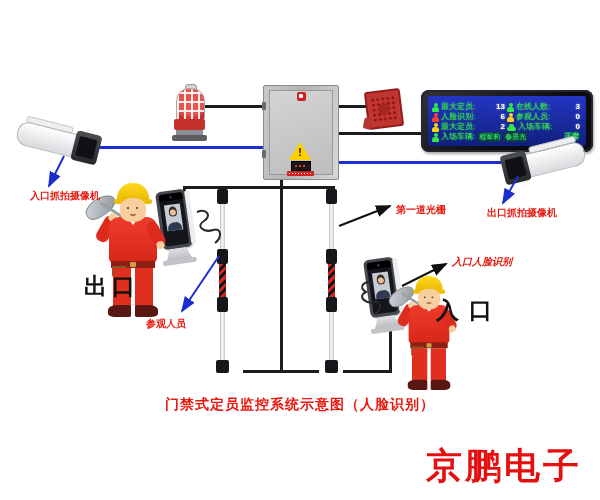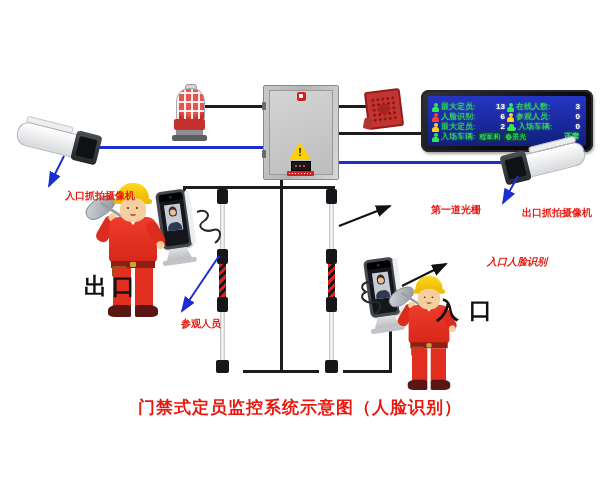--- a/index.html
+++ b/index.html
@@ -136,23 +136,23 @@
   .w-armR::after{content:"";position:absolute;left:1px;bottom:-2px;width:8px;height:8px;background:#f7cf9f;border-radius:50%;}
   .w-belt{position:absolute;left:18px;top:78px;width:44px;height:7px;background:#8e1f14;}
   .w-belt::after{content:"";position:absolute;left:19px;top:1px;width:6px;height:5px;background:#caa33b;border-radius:1px;}
   .w-pouch{position:absolute;left:19px;top:83px;width:15px;height:11px;background:#8a5a26;border-radius:2px;}
   .w-legL{position:absolute;left:20px;top:85px;width:18px;height:40px;background:#e02f1f;border-radius:0 0 3px 3px;}
   .w-legR{position:absolute;left:42px;top:85px;width:18px;height:40px;background:#e02f1f;border-radius:0 0 3px 3px;}
   .w-bootL{position:absolute;left:15px;top:122px;width:23px;height:12px;background:#591612;border-radius:40% 15% 10% 30%;}
   .w-bootR{position:absolute;left:42px;top:122px;width:23px;height:12px;background:#591612;border-radius:15% 40% 30% 10%;}
 
   
-  .lbl{position:absolute;font:bold 10px/1.2 "Liberation Sans","DejaVu Sans",sans-serif;color:#e8180f;white-space:nowrap;margin-left:35px;}
+  .lbl{position:absolute;font:bold 10px/1.2 "Liberation Sans","DejaVu Sans",sans-serif;color:#e8180f;white-space:nowrap;}
   .biglbl{position:absolute;font-weight:bold;font-size:23px;color:#111;letter-spacing:5px;white-space:nowrap;}
-  .caption{position:absolute;left:0;right:0;top:396px;text-align:center;font-weight:bold;font-size:17px;
+  .caption{position:absolute;left:0;right:0;top:396px;text-align:center;font-weight:bold;font-size:14px;
            color:#e8180f;letter-spacing:1px;}
   .watermark{position:absolute;left:426px;top:442px;font-weight:bold;font-size:36px;color:#e60f0f;letter-spacing:3px;}
 
   .overlay{position:absolute;left:0;top:0;pointer-events:none;}
 </style>
 </head>
 <body>
 
 <div class="stage">
 
@@ -356,14 +356,15 @@
   <div class="lbl" style="left:30px;top:190px;">入口抓拍摄像机</div>
   <div class="lbl" style="left:487px;top:207px;">出口抓拍摄像机</div>
   <div class="lbl" style="left:396px;top:204px;">第一道光栅</div>
   <div class="lbl" style="left:146px;top:318px;">参观人员</div>
   <div class="lbl" style="left:452px;top:256px;font-style:italic;">入口人脸识别</div>
 
   <div class="biglbl" style="left:436px;top:295px;letter-spacing:10px;">入口</div>
   <div class="biglbl" style="left:84px;top:271px;">出口</div>
 
   <div class="caption">门禁式定员监控系统示意图（人脸识别）</div>
+  <div class="watermark">京鹏电子</div>
 
 </div>
 
 </body></html>

